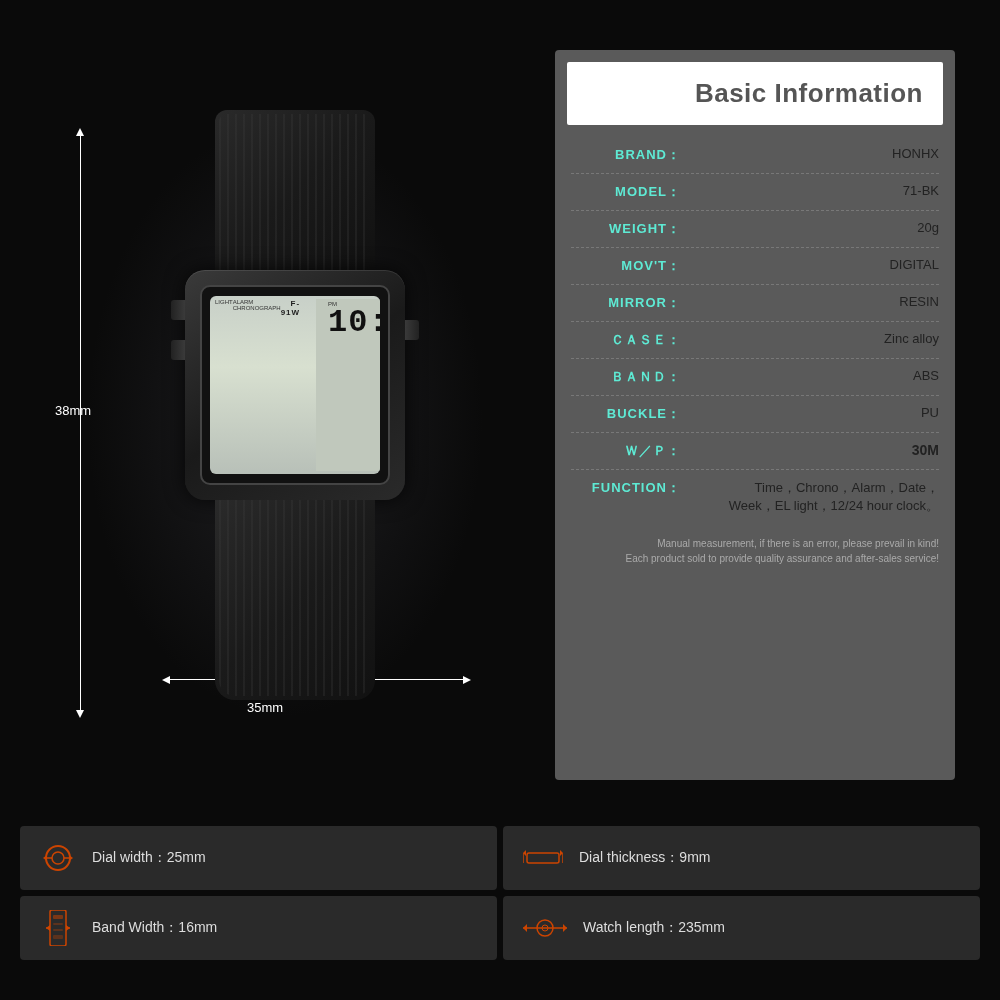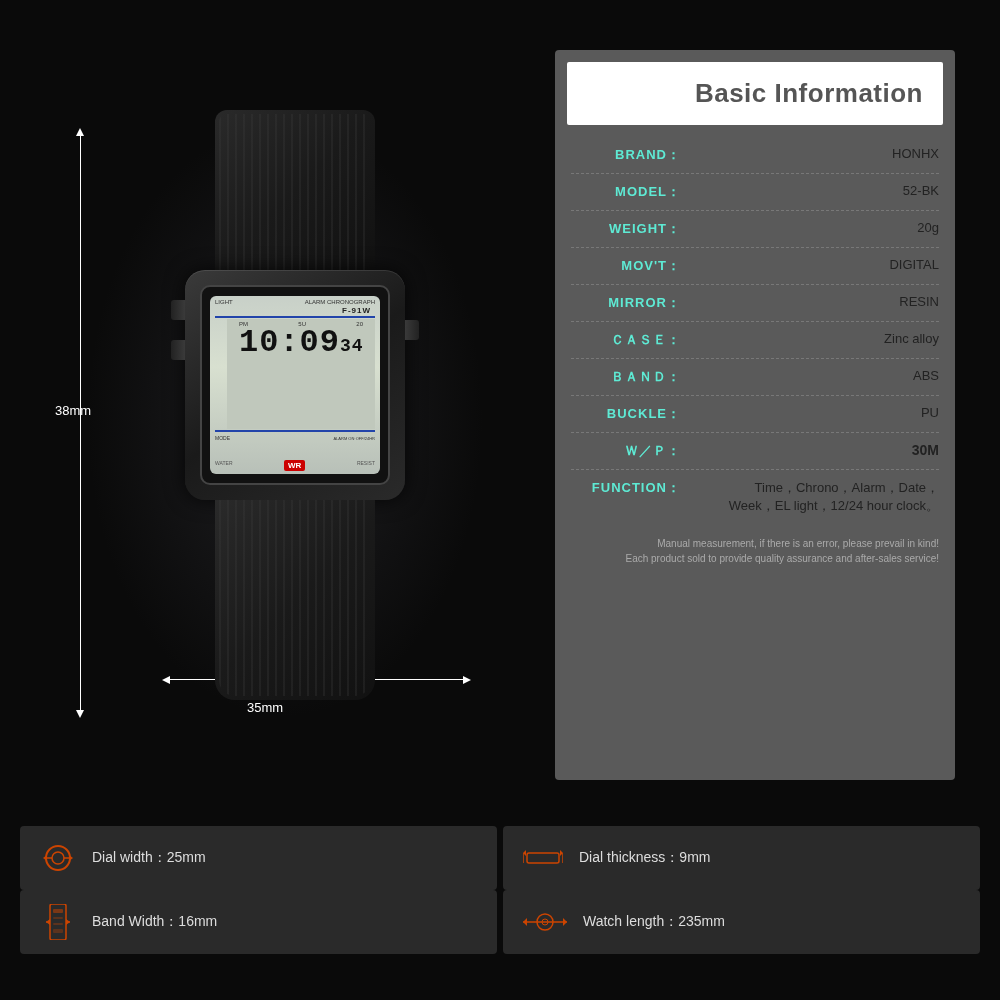--- a/index.html
+++ b/index.html
@@ -188,21 +188,21 @@
       border: 2px solid #444;
     }
     .watch-face {
       width: 170px;
       height: 178px;
       background: linear-gradient(180deg, #c8d0c8 0%, #d8e0d0 40%, #b8c0b8 100%);
       border-radius: 6px;
       position: relative;
       overflow: hidden;
       display: flex;
-      flex-direction: column;
+      flex-direction: row;
       padding: 3px 5px;
     }
 
     .face-top-bar {
       display: flex;
       justify-content: space-between;
       font-size: 6px;
       color: #333;
       margin-bottom: 1px;
     }
@@ -349,20 +349,21 @@
       line-height: 1.5;
       margin-top: 4px;
     }
 
     
     .bottom-bars {
       width: 100%;
       height: 180px;
       display: flex;
       flex-direction: column;
+      gap: 6px;
       padding: 6px 20px;
       position: absolute;
       bottom: 0;
       left: 0;
     }
     .bottom-row {
       display: flex;
       gap: 6px;
       height: 64px;
     }
@@ -465,21 +466,21 @@
       <h2>Basic Information</h2>
     </div>
     <div class="info-table">
 
       <div class="info-row">
         <span class="info-key">BRAND：</span>
         <span class="info-val">HONHX</span>
       </div>
       <div class="info-row">
         <span class="info-key">MODEL：</span>
-        <span class="info-val">52-BK</span>
+        <span class="info-val">71-BK</span>
       </div>
       <div class="info-row">
         <span class="info-key">WEIGHT：</span>
         <span class="info-val">20g</span>
       </div>
       <div class="info-row">
         <span class="info-key">MOV'T：</span>
         <span class="info-val">DIGITAL</span>
       </div>
       <div class="info-row">

